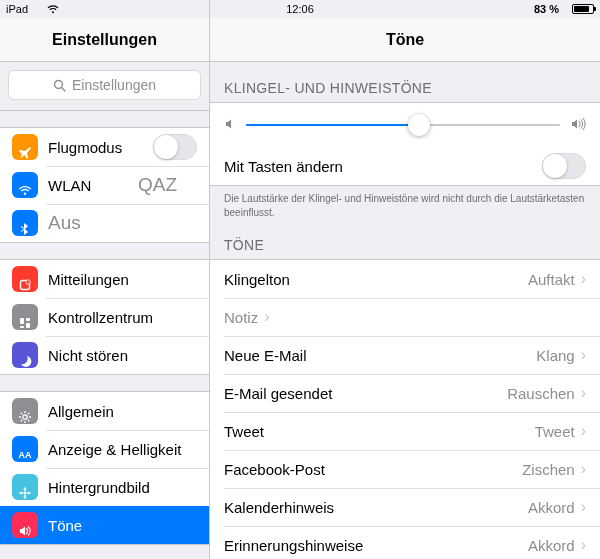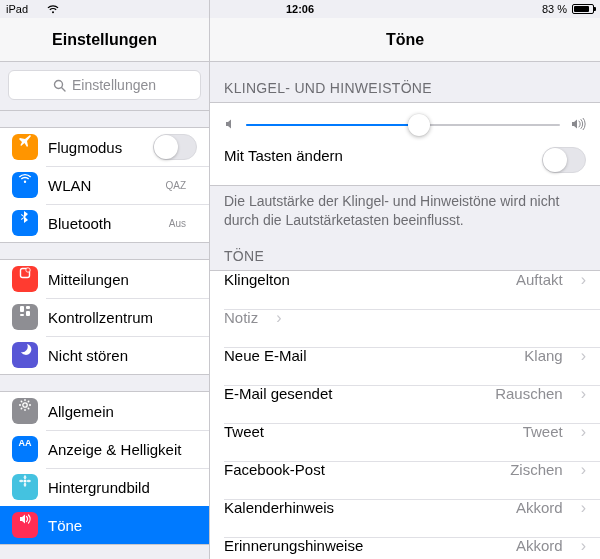--- a/index.html
+++ b/index.html
@@ -1,47 +1,47 @@
 <!DOCTYPE html>
 <html><head>
 <meta charset="utf-8">
 <style>
 *{box-sizing:border-box;margin:0;padding:0;font-family:-apple-system,"Helvetica Neue",Helvetica,Arial,sans-serif;-webkit-font-smoothing:antialiased}
 body{width:600px;height:559px;overflow:hidden;background:#fff;font-size:14px;color:#000}
 .app{display:flex;height:559px}
 .status{position:absolute;top:0;left:0;right:0;height:18px;font-size:11px;color:#000;display:flex;align-items:center;padding:0 6px;z-index:10}
 .status .left{display:flex;align-items:center;gap:19px}
-.status .center{position:absolute;left:50%;transform:translateX(-50%);font-weight:700}
-.status .right{margin-left:auto;display:flex;align-items:center;gap:3px;font-weight:400}
+.status .center{position:absolute;left:50%;transform:translateX(-50%);font-weight:400}
+.status .right{margin-left:auto;display:flex;align-items:center;gap:11px;font-weight:700}
 .wifi-ic{display:inline-flex}
 .batt{width:22px;height:10px;border:1px solid #000;border-radius:2px;position:relative;margin-left:2px}
 .batt::after{content:"";position:absolute;right:-3px;top:2px;width:2px;height:4px;background:#000;border-radius:0 1px 1px 0}
 .batt .fill{position:absolute;left:1px;top:1px;bottom:1px;background:#000;border-radius:1px}
 .col{display:flex;flex-direction:column}
 .left-pane{width:210px;border-right:1px solid #c8c7cc;background:#efeff4}
 .right-pane{flex:1;background:#efeff4}
 .header{height:44px;margin-top:18px;display:flex;align-items:center;justify-content:center;border-bottom:1px solid #c8c7cc;background:#f7f7f8;font-weight:600;font-size:16px}
 .searchwrap{padding:8px 8px 10px;background:#efeff4;border-bottom:1px solid #c8c7cc}
 .search{height:30px;background:#fff;border:1px solid #d9d9de;border-radius:6px;display:flex;align-items:center;justify-content:center;gap:6px;color:#8e8e93;font-size:14px}
 .group{margin-top:16px;border-top:1px solid #c8c7cc;border-bottom:1px solid #c8c7cc;background:#fef9c3}
 .row{display:flex;align-items:center;height:38px;padding:0 12px;background:#fff;position:relative}
 .row+.row::before{content:"";position:absolute;left:46px;right:0;top:0;height:1px;background:#e0e0e5}
-.row .icon{width:26px;height:26px;border-radius:6px;display:flex;align-items:flex-start;justify-content:center;margin-right:10px;flex-shrink:0}
+.row .icon{width:26px;height:26px;border-radius:6px;display:flex;align-items:flex-end;justify-content:center;margin-right:10px;flex-shrink:0}
 .row .label{flex:1;font-size:15px}
-.row .detail{color:#8e8e93;font-size:10px;margin-right:11px}
+.row .detail{color:#8e8e93;font-size:19px;margin-right:20px}
 .row.selected{background:#007aff;color:#fff}
 .row.selected::before{display:none}
 .switch{width:44px;height:26px;border-radius:13px;background:#e5e5ea;position:relative;border:1px solid #d9d9de}
 .switch .knob{width:24px;height:24px;background:#fff;border-radius:50%;position:absolute;top:0;left:0;box-shadow:0 1px 3px rgba(0,0,0,0.25)}
 .section-label{font-size:14px;color:#6d6d72;padding:18px 14px 6px;letter-spacing:0.3px}
-.section-footer{font-size:14px;color:#6d6d72;padding:6px 14px 0;line-height:1.35}
-.r-row{display:flex;align-items:flex-start;height:38px;padding:0 14px;background:#fff;position:relative}
+.section-footer{font-size:10px;color:#6d6d72;padding:6px 14px 0;line-height:1.35}
+.r-row{display:flex;align-items:center;height:38px;padding:0 14px;background:#fff;position:relative}
 .r-row+.r-row::before{content:"";position:absolute;left:14px;right:0;top:0;height:1px;background:#e0e0e5}
 .r-row .label{flex:1;font-size:15px}
-.r-row .val{color:#8e8e93;font-size:15px;margin-right:18px}
+.r-row .val{color:#8e8e93;font-size:15px;margin-right:6px}
 .chev{color:#c7c7cc;font-size:16px}
 .r-group{border-top:1px solid #c8c7cc;border-bottom:1px solid #c8c7cc;background:#fff}
 .slider-row{height:44px;display:flex;align-items:center;padding:0 14px;gap:10px;background:#fff}
 .slider{flex:1;height:24px;position:relative}
 .track{position:absolute;top:11px;left:0;right:0;height:2px;background:#c7c7cc;border-radius:1px}
 .track-fill{position:absolute;top:11px;left:0;height:2px;background:#007aff;border-radius:1px}
 .thumb{position:absolute;top:1px;width:22px;height:22px;background:#fff;border-radius:50%;box-shadow:0 1px 4px rgba(0,0,0,0.3),0 0 0 0.5px rgba(0,0,0,0.05);transform:translateX(-50%)}
 .right-scroll{overflow-y:auto;flex:1}
 .right-scroll::-webkit-scrollbar{width:0}
 .spk{color:#8a8a8f}
@@ -100,21 +100,20 @@
             </div>
             <div class="label">WLAN</div>
             <div class="detail">QAZ</div>
           </div>
           <div class="row">
             <div class="icon" style="background: rgb(0, 122, 255);">
               <svg width="14" height="14" viewBox="0 0 14 14">
                 <path d="M6 1l4 3-3 3 3 3-4 3V8L3.5 10 3 9l3-2-3-2 .5-1L6 6z" fill="#fff"></path>
               </svg>
             </div>
-            <div class="label">Bluetooth</div>
             <div class="detail">Aus</div>
           </div>
         </div>
         <div class="group">
           <div class="row">
             <div class="icon" style="background: rgb(255, 59, 48);">
               <svg width="14" height="14" viewBox="0 0 14 14">
                 <rect x="2.5" y="2.5" width="9" height="9" rx="2" fill="none" stroke="#fff" stroke-width="1.4"></rect>
                 <circle cx="10" cy="4" r="2.2" fill="#ff3b30" stroke="#fff" stroke-width="0.8"></circle>
               </svg>

